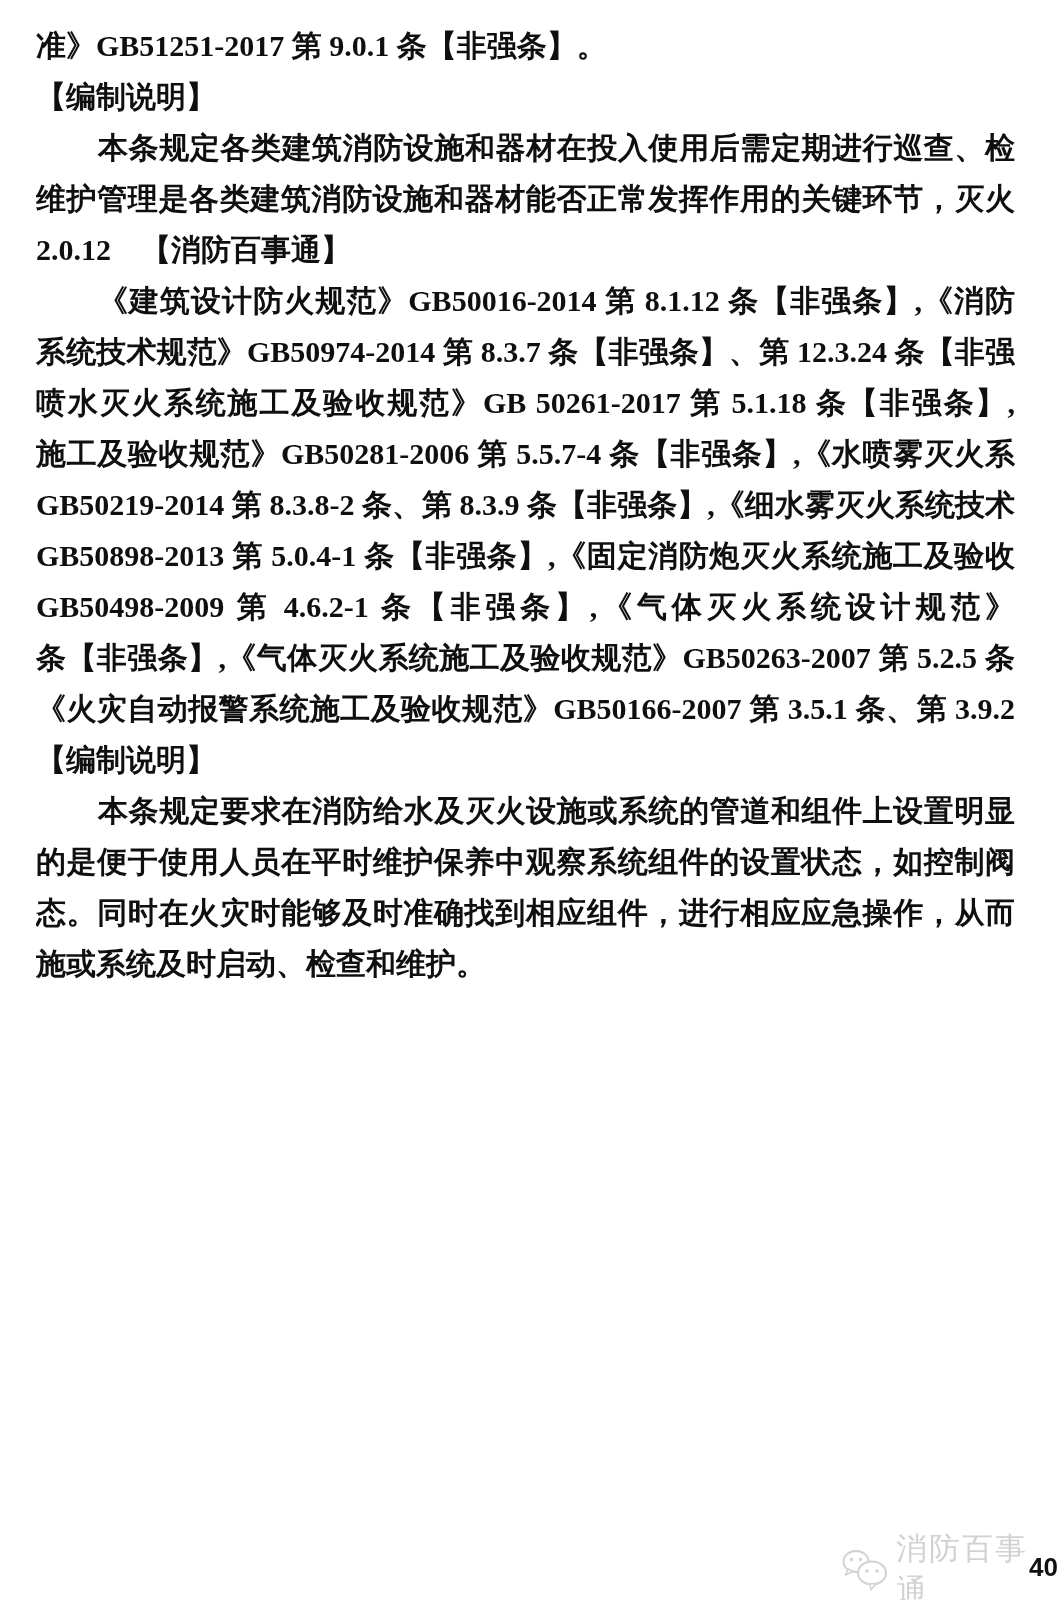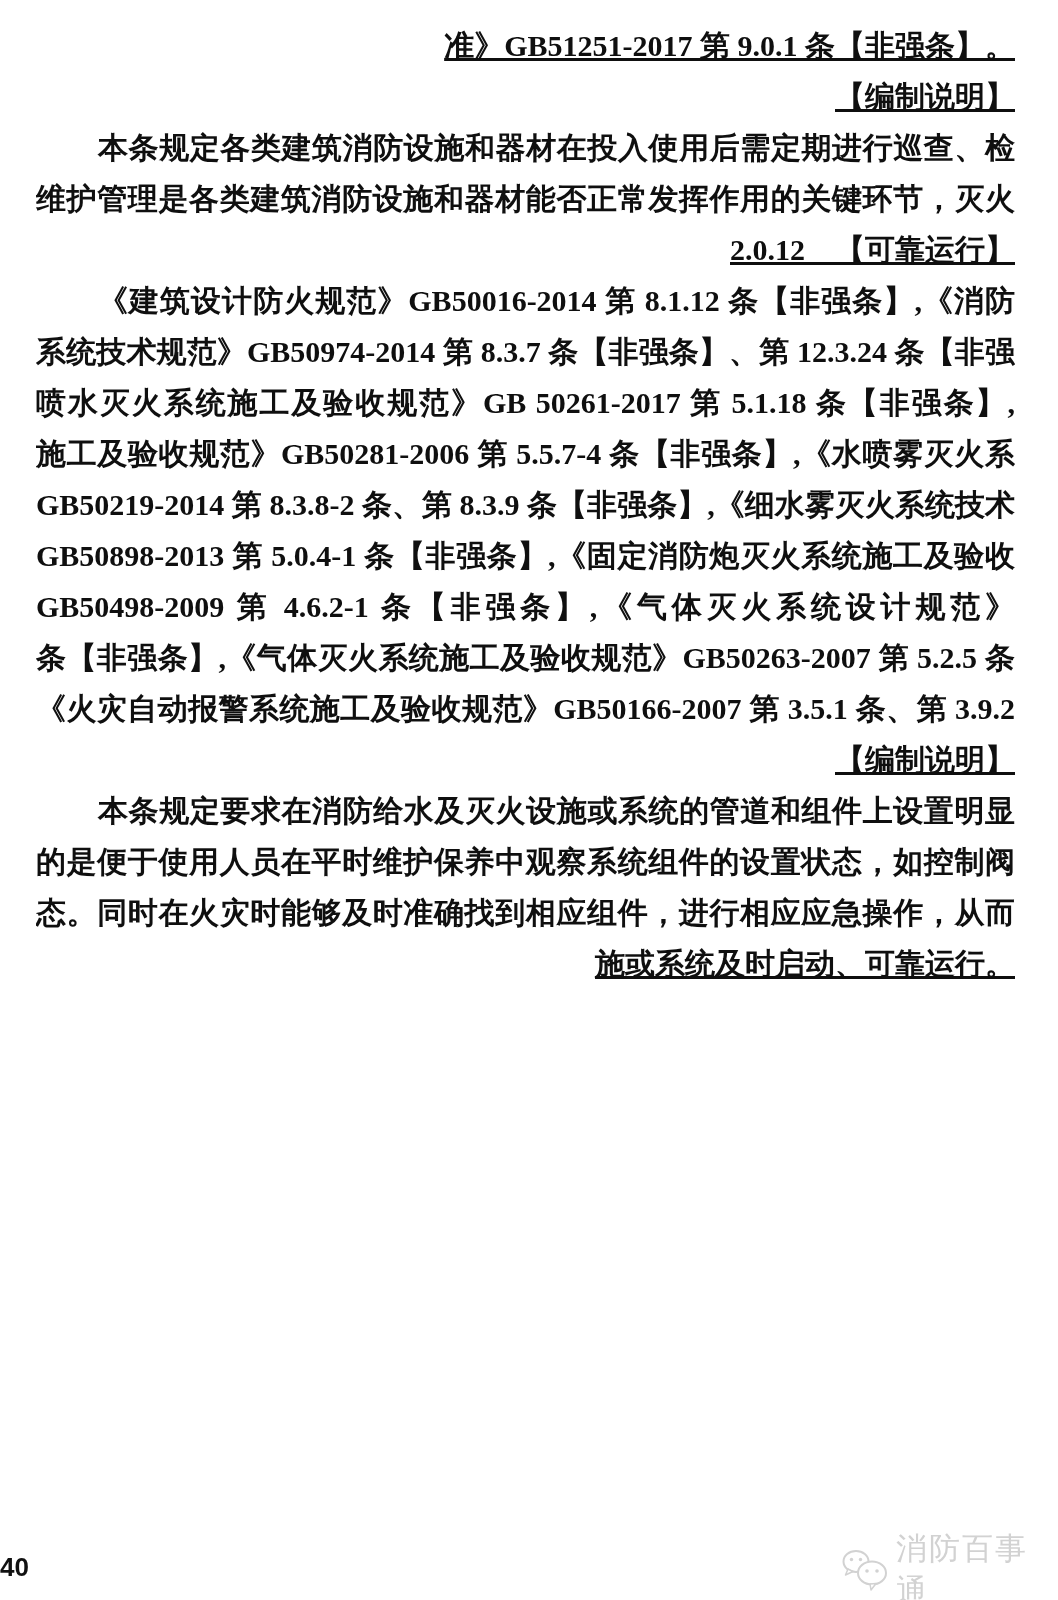--- a/index.html
+++ b/index.html
@@ -28,33 +28,32 @@
   .line {
     height: 51px;
     white-space: nowrap;
     text-align: justify;
     text-align-last: justify;
     text-justify: inter-character;
     white-space: normal;
     overflow: hidden;
   }
   .line.short {
-    text-align: right;
+    text-align: left;
     text-align-last: auto;
-    text-decoration: underline;
   }
   .line.indent {
     padding-left: 62px;
   }
   .page-number {
     position: absolute;
     left: 0;
     right: 0;
     top: 1552px;
-    text-align: left;
+    text-align: right;
     font-size: 26px;
     font-weight: bold;
     color: #111111;
     font-family: "Liberation Sans", "DejaVu Sans", sans-serif;
   }
   .watermark {
     position: absolute;
     left: 842px;
     top: 1528px;
     display: flex;
@@ -77,35 +76,35 @@
 </head>
 <body>
 
 <div class="page">
 
   <div class="doc-body">
     <div class="line short">准》GB51251-2017 第 9.0.1 条【非强条】。</div>
     <div class="line short">【编制说明】</div>
     <div class="line indent">本条规定各类建筑消防设施和器材在投入使用后需定期进行巡查、检查和维护。</div>
     <div class="line">维护管理是各类建筑消防设施和器材能否正常发挥作用的关键环节，灭火设施必须在</div>
-    <div class="line short">2.0.12　【可靠运行】</div>
+    <div class="line short">2.0.12　【消防百事通】</div>
     <div class="line indent">《建筑设计防火规范》GB50016-2014 第 8.1.12 条【非强条】,《消防给水及消火栓</div>
     <div class="line">系统技术规范》GB50974-2014 第 8.3.7 条【非强条】、第 12.3.24 条【非强条】,《自动</div>
     <div class="line">喷水灭火系统施工及验收规范》GB 50261-2017 第 5.1.18 条【非强条】,《泡沫灭火系统</div>
     <div class="line">施工及验收规范》GB50281-2006 第 5.5.7-4 条【非强条】,《水喷雾灭火系统技术规范》</div>
     <div class="line">GB50219-2014 第 8.3.8-2 条、第 8.3.9 条【非强条】,《细水雾灭火系统技术规范》</div>
     <div class="line">GB50898-2013 第 5.0.4-1 条【非强条】,《固定消防炮灭火系统施工及验收规范》</div>
     <div class="line">GB50498-2009 第 4.6.2-1 条【非强条】,《气体灭火系统设计规范》GB50370-2005 第 4.1.7</div>
     <div class="line">条【非强条】,《气体灭火系统施工及验收规范》GB50263-2007 第 5.2.5 条【非强条】,</div>
     <div class="line">《火灾自动报警系统施工及验收规范》GB50166-2007 第 3.5.1 条、第 3.9.2 条【非强条】。</div>
     <div class="line short">【编制说明】</div>
     <div class="line indent">本条规定要求在消防给水及灭火设施或系统的管道和组件上设置明显的标识，目</div>
     <div class="line">的是便于使用人员在平时维护保养中观察系统组件的设置状态，如控制阀门的启闭状</div>
     <div class="line">态。同时在火灾时能够及时准确找到相应组件，进行相应应急操作，从而确保灭火设</div>
-    <div class="line short">施或系统及时启动、可靠运行。</div>
+    <div class="line short">施或系统及时启动、检查和维护。</div>
   </div>
 
   <div class="watermark">
     <span>
       <svg class="wm-icon" viewBox="0 0 48 44" xmlns="http://www.w3.org/2000/svg">
 
         <ellipse cx="14" cy="13.5" rx="12.5" ry="10.5" fill="#ffffff" stroke="#d2d2d2" stroke-width="2"></ellipse>
         <path d="M6 21 L3.5 27 L11 23.5 Z" fill="#ffffff" stroke="#d2d2d2" stroke-width="1.5" stroke-linejoin="round"></path>
         <circle cx="9.5" cy="11.5" r="1.7" fill="#d2d2d2"></circle>
         <circle cx="18.5" cy="11.5" r="1.7" fill="#d2d2d2"></circle>

